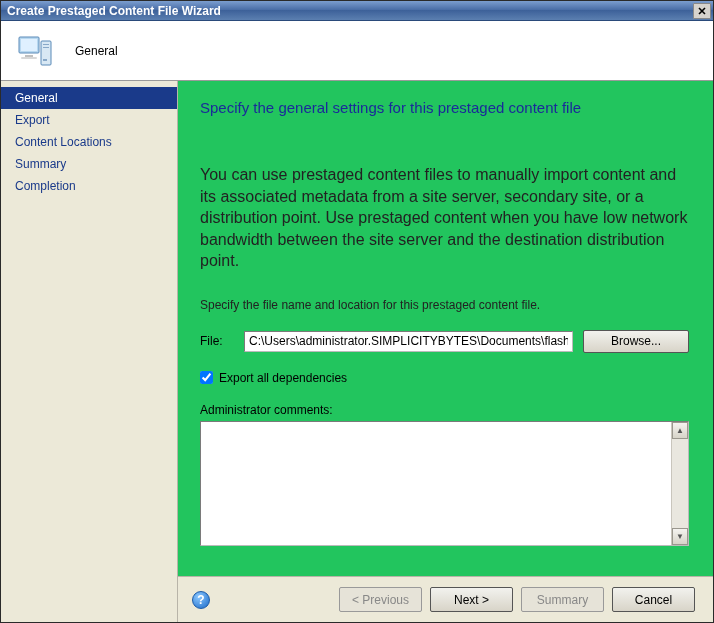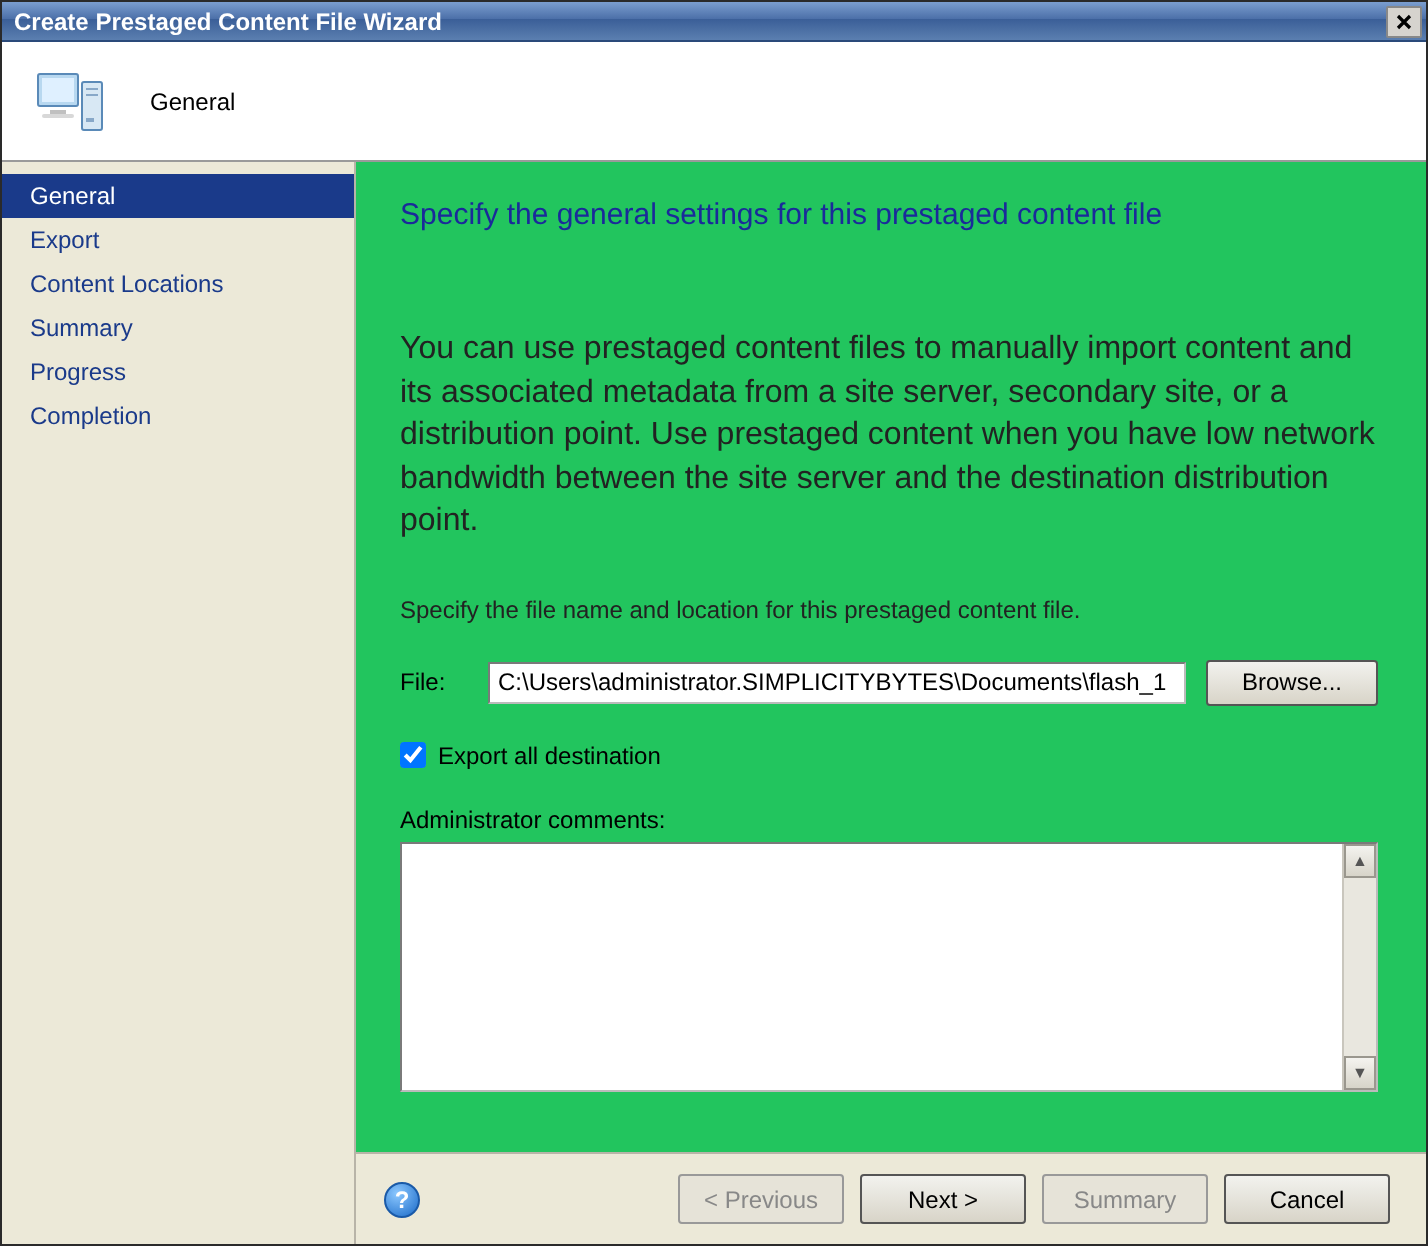--- a/index.html
+++ b/index.html
@@ -124,21 +124,21 @@
     font-size: 12px;
     font-family: inherit;
     padding: 1px 4px;
     border: 1px solid #7a7a7a;
     background: #fff;
     outline: none;
     border-bottom-color:#bbb;
     border-right-color:#bbb;
   }
   .browse-btn {
-    width: 86px;
+    width: 106px;
     height: 23px;
     font-family: inherit;
     font-size: 12px;
     background: linear-gradient(to bottom,#f2f2ee,#d8d4c8);
     border: 1px solid #555;
     border-radius: 2px;
     cursor: default;
   }
   .check-row {
     display: flex;
@@ -251,40 +251,39 @@
     </div>
     <div class="header-title">General</div>
   </div>
 
   <div class="body">
     <div class="sidebar">
       <div class="step active"><span>General</span></div>
       <div class="step"><span>Export</span></div>
       <div class="step"><span>Content Locations</span></div>
       <div class="step"><span>Summary</span></div>
-      <div class="step"><span>Progress</span></div>
       <div class="step"><span>Completion</span></div>
     </div>
 
     <div class="divider"></div>
 
     <div class="content">
       <div class="page-heading">Specify the general settings for this prestaged content file</div>
       <div class="desc">You can use prestaged content files to manually import content and its associated metadata from a site server, secondary site, or a distribution point. Use prestaged content when you have low network bandwidth between the site server and the destination distribution point.</div>
       <div class="instr">Specify the file name and location for this prestaged content file.</div>
 
       <div class="file-row">
         <div class="file-label">File:</div>
         <input class="file-input" type="text" value="C:\Users\administrator.SIMPLICITYBYTES\Documents\flash_1" style="">
         <button class="browse-btn">Browse...</button>
       </div>
 
       <label class="check-row">
         <input type="checkbox" checked="" style="">
-        <span>Export all destination</span>
+        <span>Export all dependencies</span>
       </label>
 
       <div class="comments-label">Administrator comments:</div>
       <div class="comments-wrap">
         <textarea class="comments" style=""></textarea>
         <div class="fake-scroll">
           <div class="arrow">▲</div>
           <div class="track"></div>
           <div class="arrow">▼</div>
         </div>

